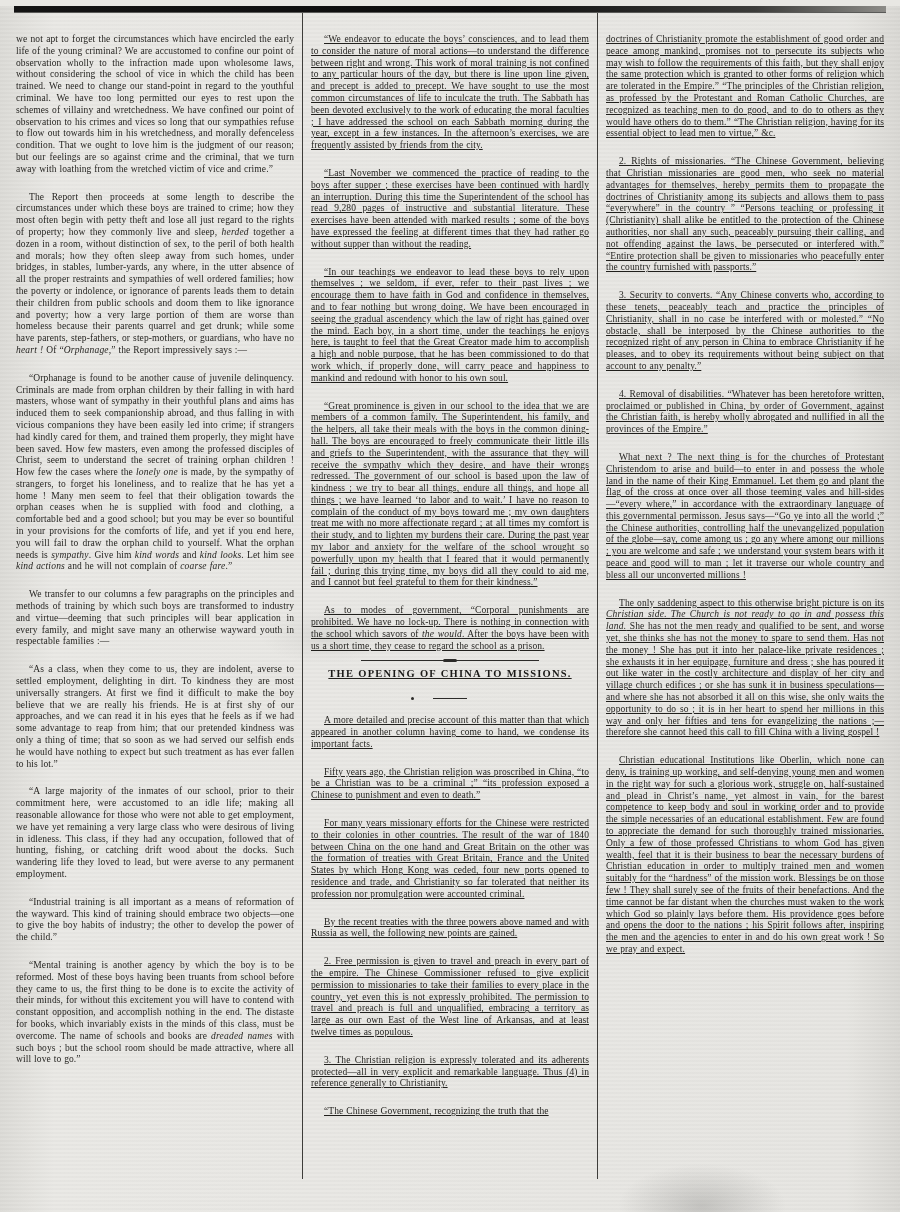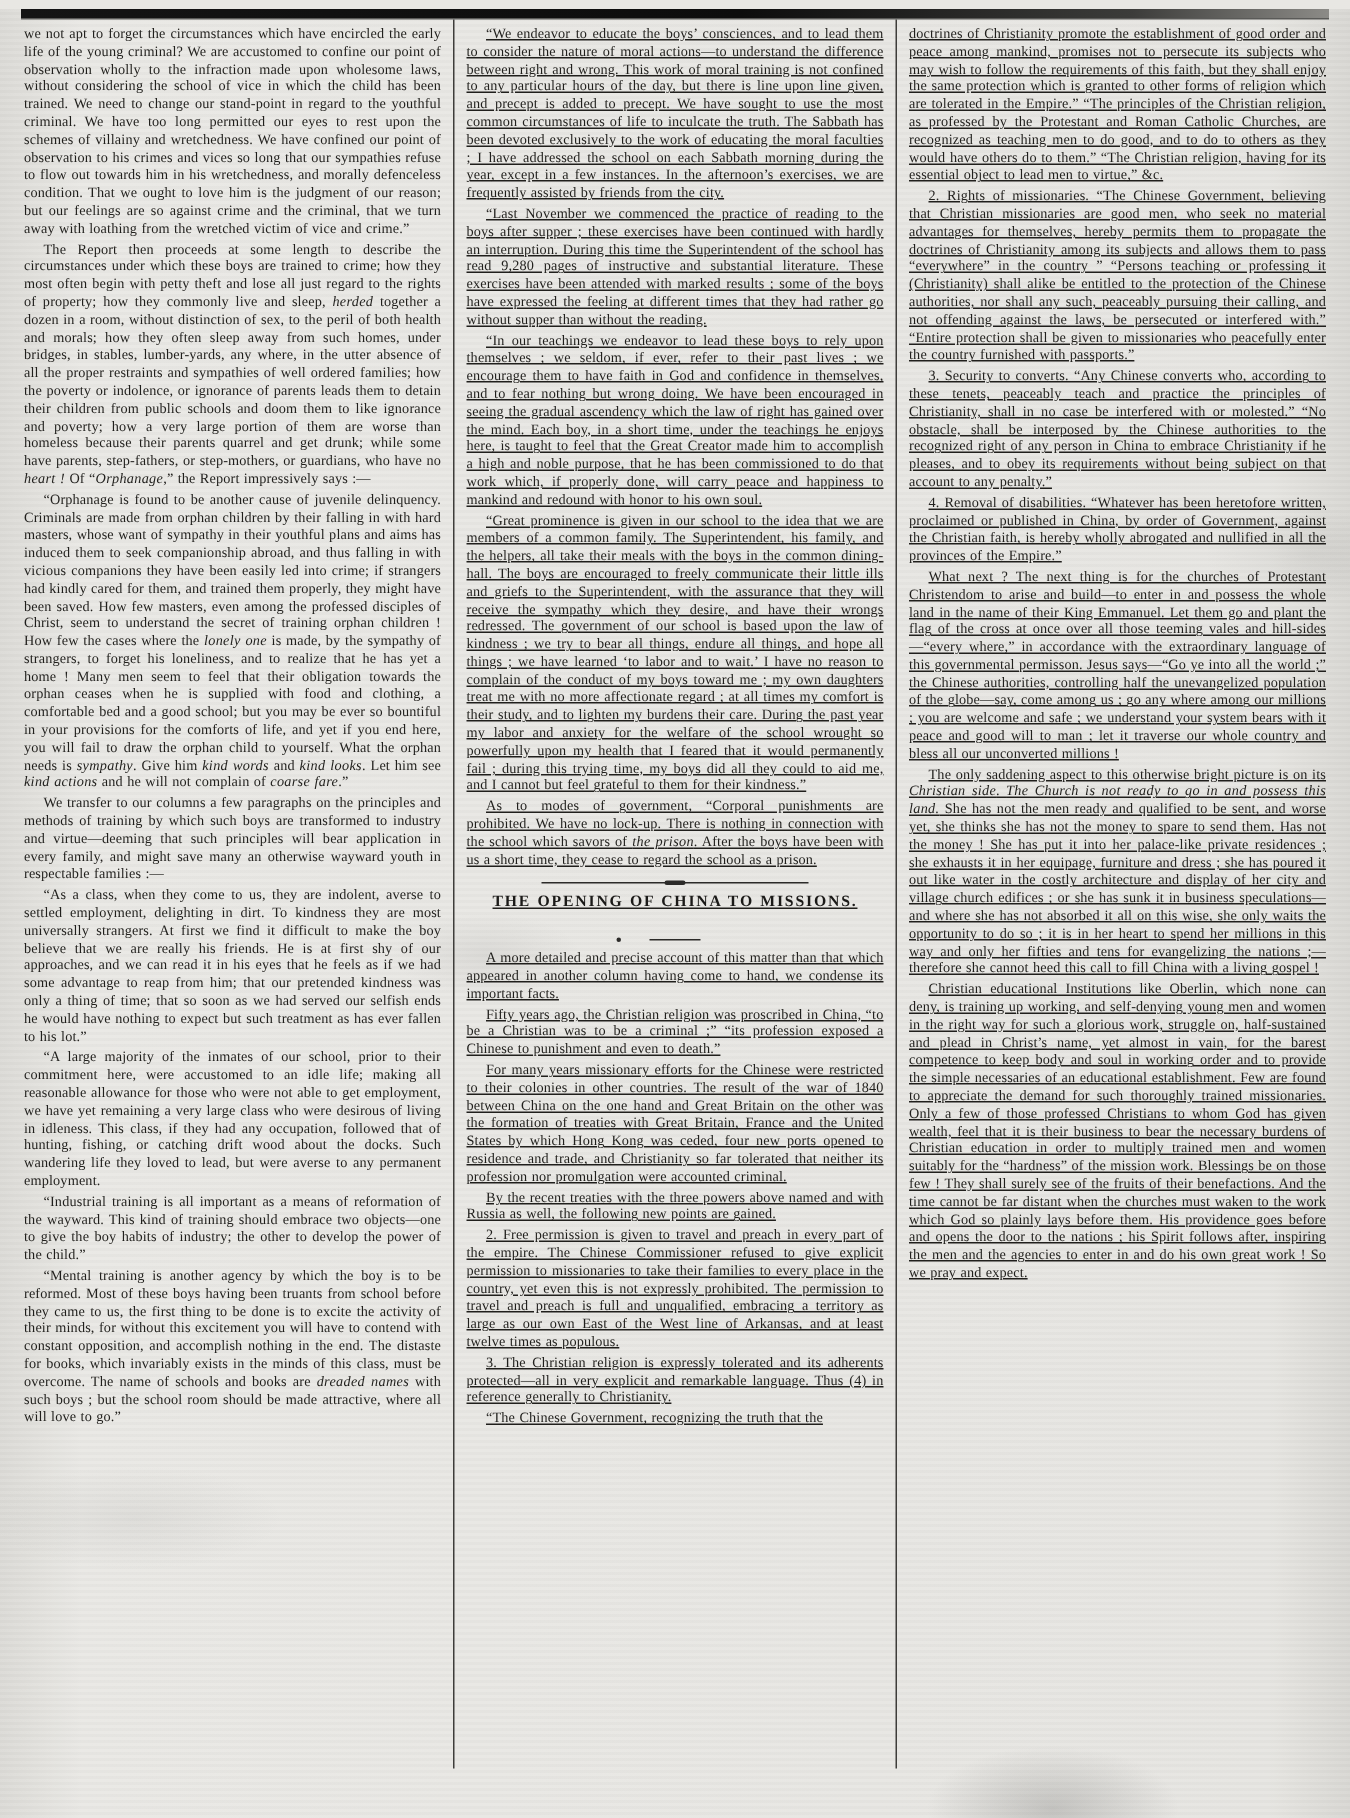--- a/index.html
+++ b/index.html
@@ -52,21 +52,21 @@
     padding:5px 8px 0 8px;
     overflow:hidden;
     font-size:9.5px;
     line-height:11.8px;
     text-align:justify;
     letter-spacing:.1px;
     word-spacing:.4px;
     color:#201f1c;
   }
   .col + .col{border-left:1px solid #3e3d3a;text-decoration:underline;}
-  p.para{margin:0 0 2px 0;text-indent:13px;}
+  p.para{margin:16px 0 2px 0;text-indent:13px;}
   p.para.noindent{text-indent:0;}
   h2.article-heading{
     margin:7px 0 18px 0;
     font-size:10.5px;font-weight:bold;
     text-align:center;letter-spacing:1.2px;
     color:#1b1a18;
   }
   .article-divider{
     width:178px;height:0;
     border-top:1.6px solid #2c2b29;
@@ -105,21 +105,21 @@
         <p class="para">“As a class, when they come to us, they are indolent, averse to settled employment, delighting in dirt.  To kindness they are most universally strangers.  At first we find it difficult to make the boy believe that we are really his friends.  He is at first shy of our approaches, and we can read it in his eyes that he feels as if we had some advantage to reap from him; that our pretended kindness was only a thing of time; that so soon as we had served our selfish ends he would have nothing to expect but such treatment as has ever fallen to his lot.”</p>
         <p class="para">“A large majority of the inmates of our school, prior to their commitment here, were accustomed to an idle life; making all reasonable allowance for those who were not able to get employment, we have yet remaining a very large class who were desirous of living in idleness.  This class, if they had any occupation, followed that of hunting, fishing, or catching drift wood about the docks.  Such wandering life they loved to lead, but were averse to any permanent employment.</p>
         <p class="para">“Industrial training is all important as a means of reformation of the wayward.  This kind of training should embrace two objects—one to give the boy habits of industry; the other to develop the power of the child.”</p>
         <p class="para">“Mental training is another agency by which the boy is to be reformed.  Most of these boys having been truants from school before they came to us, the first thing to be done is to excite the activity of their minds, for without this excitement you will have to contend with constant opposition, and accomplish nothing in the end.  The distaste for books, which invariably exists in the minds of this class, must be overcome.  The name of schools and books are <i>dreaded names</i> with such boys ; but the school room should be made attractive, where all will love to go.”</p>
       </div>
     <div class="col">
         <p class="para">“We endeavor to educate the boys’ consciences, and to lead them to consider the nature of moral actions—to understand the difference between right and wrong.  This work of moral training is not confined to any particular hours of the day, but there is line upon line given, and precept is added to precept.  We have sought to use the most common circumstances of life to inculcate the truth.  The Sabbath has been devoted exclusively to the work of educating the moral faculties ; I have addressed the school on each Sabbath morning during the year, except in a few instances.  In the afternoon’s exercises, we are frequently assisted by friends from the city.</p>
         <p class="para">“Last November we commenced the practice of reading to the boys after supper ; these exercises have been continued with hardly an interruption.  During this time the Superintendent of the school has read 9,280 pages of instructive and substantial literature.  These exercises have been attended with marked results ; some of the boys have expressed the feeling at different times that they had rather go without supper than without the reading.</p>
         <p class="para">“In our teachings we endeavor to lead these boys to rely upon themselves ; we seldom, if ever, refer to their past lives ; we encourage them to have faith in God and confidence in themselves, and to fear nothing but wrong doing.  We have been encouraged in seeing the gradual ascendency which the law of right has gained over the mind.  Each boy, in a short time, under the teachings he enjoys here, is taught to feel that the Great Creator made him to accomplish a high and noble purpose, that he has been commissioned to do that work which, if properly done, will carry peace and happiness to mankind and redound with honor to his own soul.</p>
         <p class="para">“Great prominence is given in our school to the idea that we are members of a common family.  The Superintendent, his family, and the helpers, all take their meals with the boys in the common dining-hall.  The boys are encouraged to freely communicate their little ills and griefs to the Superintendent, with the assurance that they will receive the sympathy which they desire, and have their wrongs redressed.  The government of our school is based upon the law of kindness ; we try to bear all things, endure all things, and hope all things ; we have learned ‘to labor and to wait.’  I have no reason to complain of the conduct of my boys toward me ; my own daughters treat me with no more affectionate regard ; at all times my comfort is their study, and to lighten my burdens their care.  During the past year my labor and anxiety for the welfare of the school wrought so powerfully upon my health that I feared that it would permanently fail ; during this trying time, my boys did all they could to aid me, and I cannot but feel grateful to them for their kindness.”</p>
-        <p class="para">As to modes of government, “Corporal punishments are prohibited.  We have no lock-up.  There is nothing in connection with the school which savors of <i>the prison</i>.  After the boys have been with us a short time, they cease to regard the school as a prison.</p>
+        <p class="para">As to modes of government, “Corporal punishments are prohibited.  We have no lock-up.  There is nothing in connection with the school which savors of <i>the would</i>.  After the boys have been with us a short time, they cease to regard the school as a prison.</p>
         <div class="article-divider"></div>
         <h2 class="article-heading">THE OPENING OF CHINA TO MISSIONS.</h2>
         <div class="heading-rule"></div>
         <p class="para">A more detailed and precise account of this matter than that which appeared in another column having come to hand, we condense its important facts.</p>
         <p class="para">Fifty years ago, the Christian religion was proscribed in China, “to be a Christian was to be a criminal ;” “its profession exposed a Chinese to punishment and even to death.”</p>
         <p class="para">For many years missionary efforts for the Chinese were restricted to their colonies in other countries.  The result of the war of 1840 between China on the one hand and Great Britain on the other was the formation of treaties with Great Britain, France and the United States by which Hong Kong was ceded, four new ports opened to residence and trade, and Christianity so far tolerated that neither its profession nor promulgation were accounted criminal.</p>
         <p class="para">By the recent treaties with the three powers above named and with Russia as well, the following new points are gained.</p>
         <p class="para">2. Free permission is given to travel and preach in every part of the empire.  The Chinese Commissioner refused to give explicit permission to missionaries to take their families to every place in the country, yet even this is not expressly prohibited.  The permission to travel and preach is full and unqualified, embracing a territory as large as our own East of the West line of Arkansas, and at least twelve times as populous.</p>
         <p class="para">3. The Christian religion is expressly tolerated and its adherents protected—all in very explicit and remarkable language.  Thus (4) in reference generally to Christianity.</p>
         <p class="para">“The Chinese Government, recognizing the truth that the</p>

